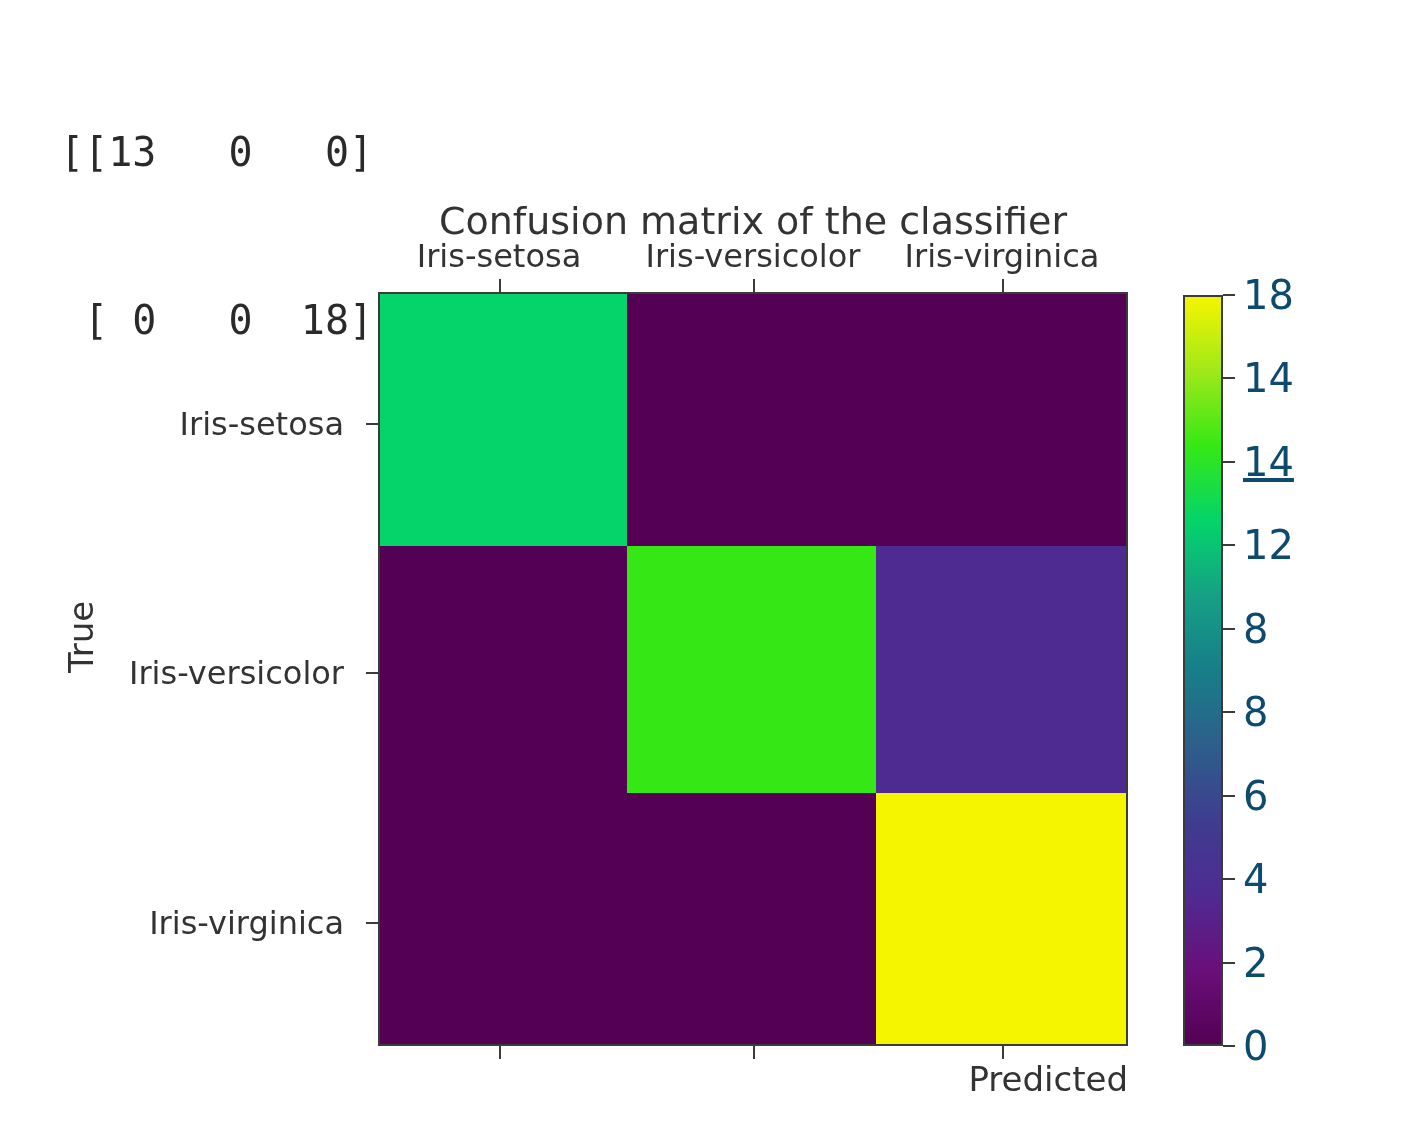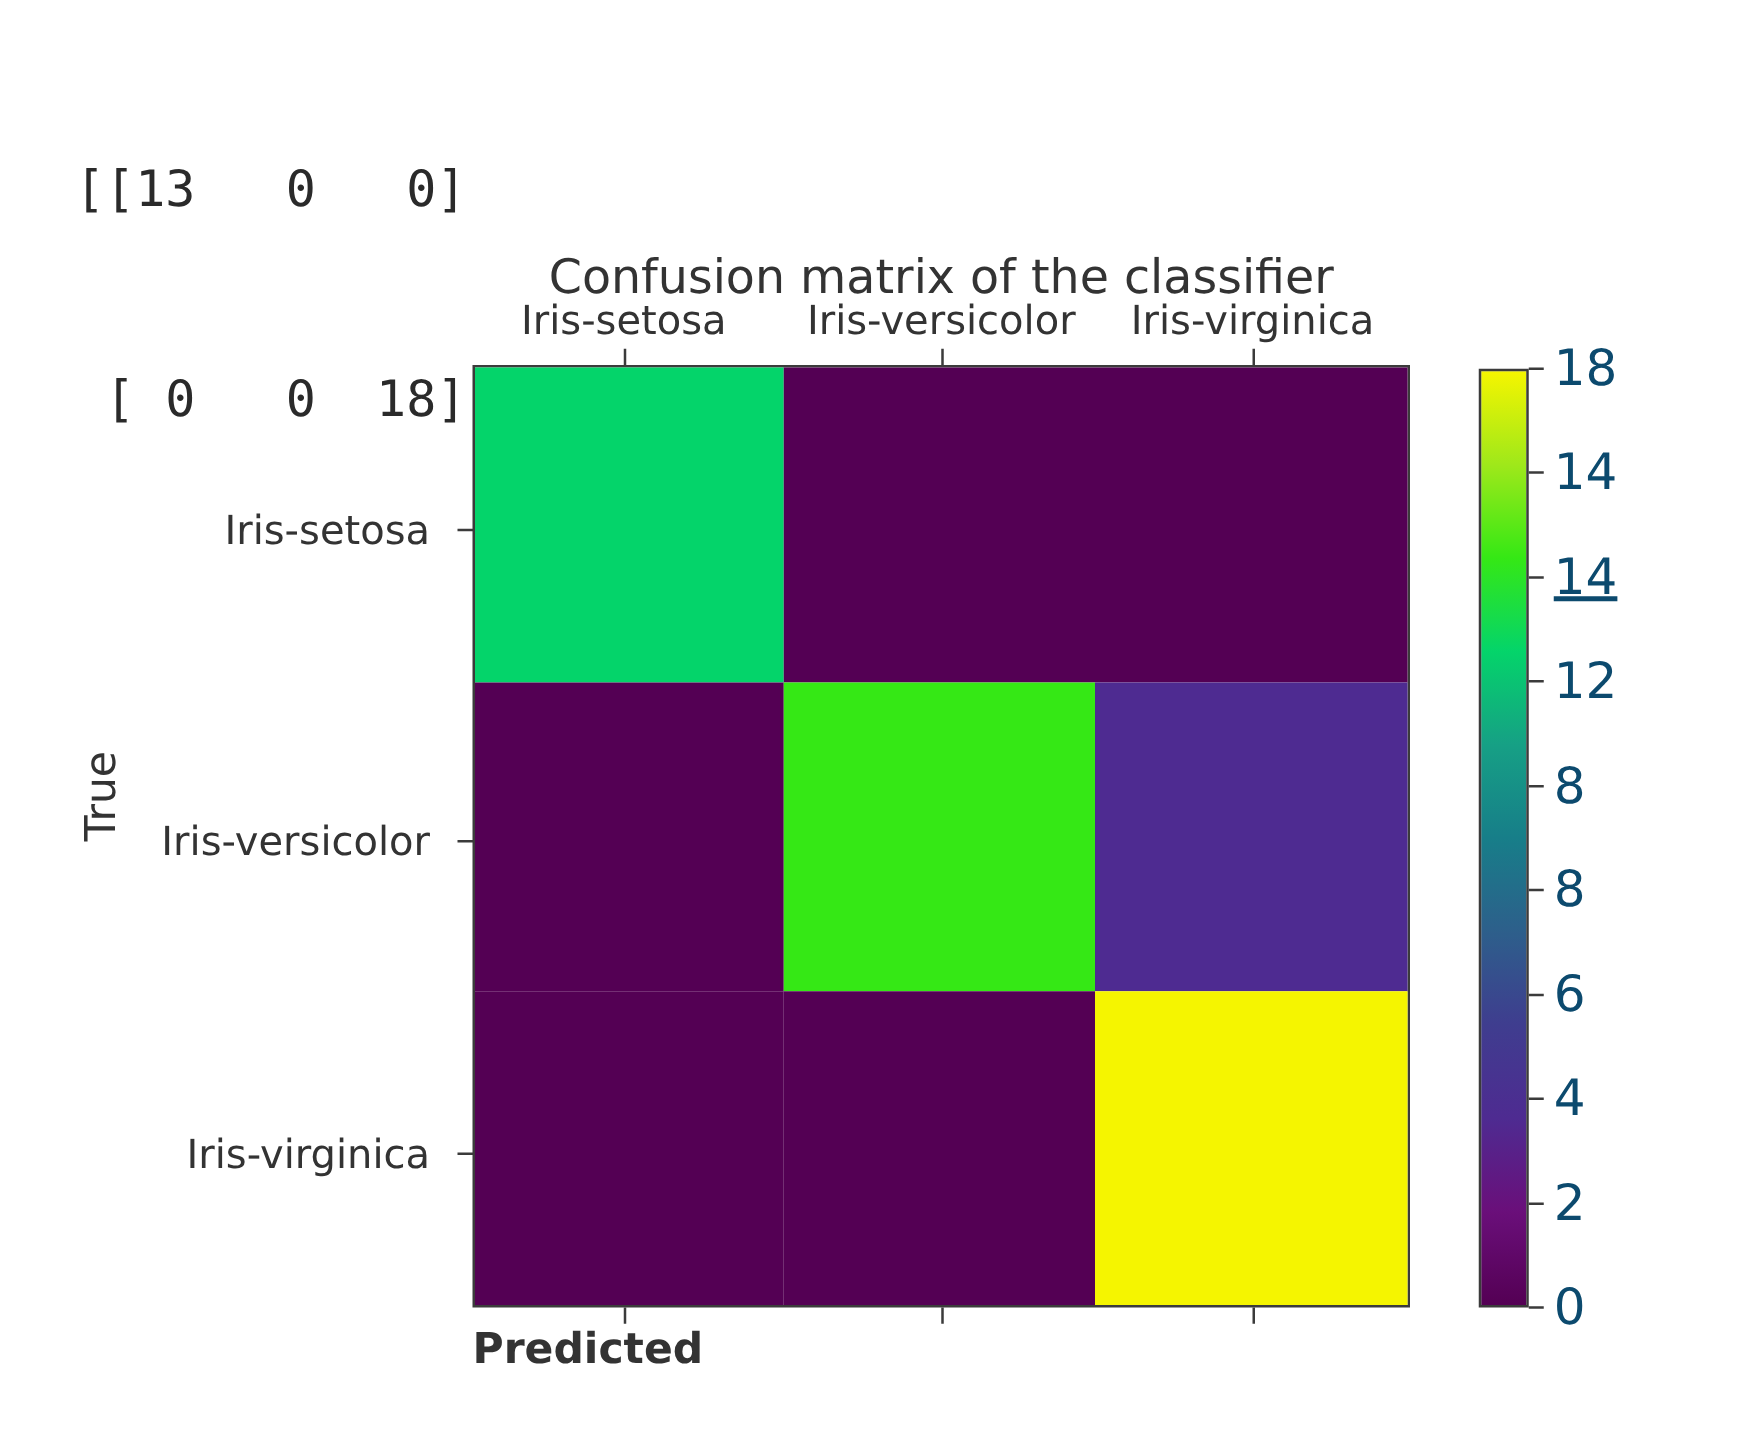--- a/index.html
+++ b/index.html
@@ -80,24 +80,23 @@
     transform: translateX(-50%);
     white-space: nowrap;
   }
 
   
   #xlabel {
     position: absolute;
     left: 378px;
     top: 874px;
     width: 750px;
-    text-align: left;
+    text-align: right;
     font-size: 34px;
     color: #333333;
-    font-weight: bold;
   }
 
   
   .ytick-label {
     position: absolute;
     right: 1047px; 
     font-size: 32px;
     color: #333333;
     transform: translateY(-50%);
     white-space: nowrap;

